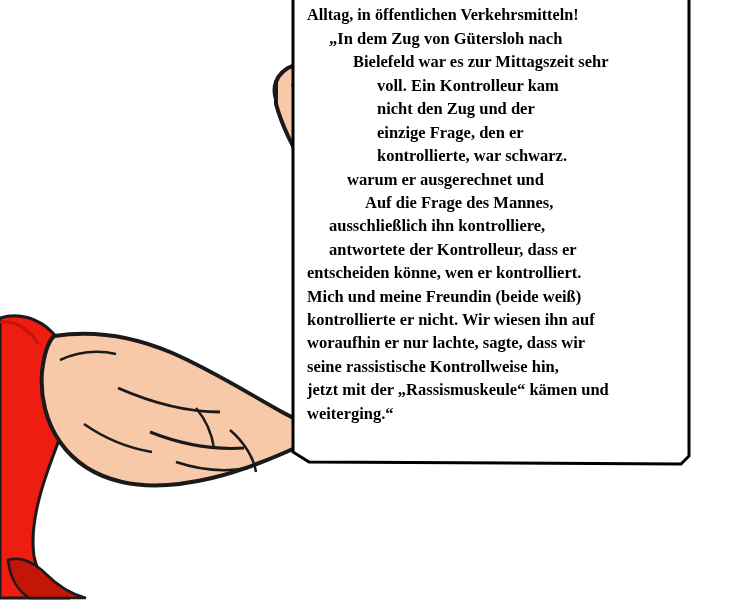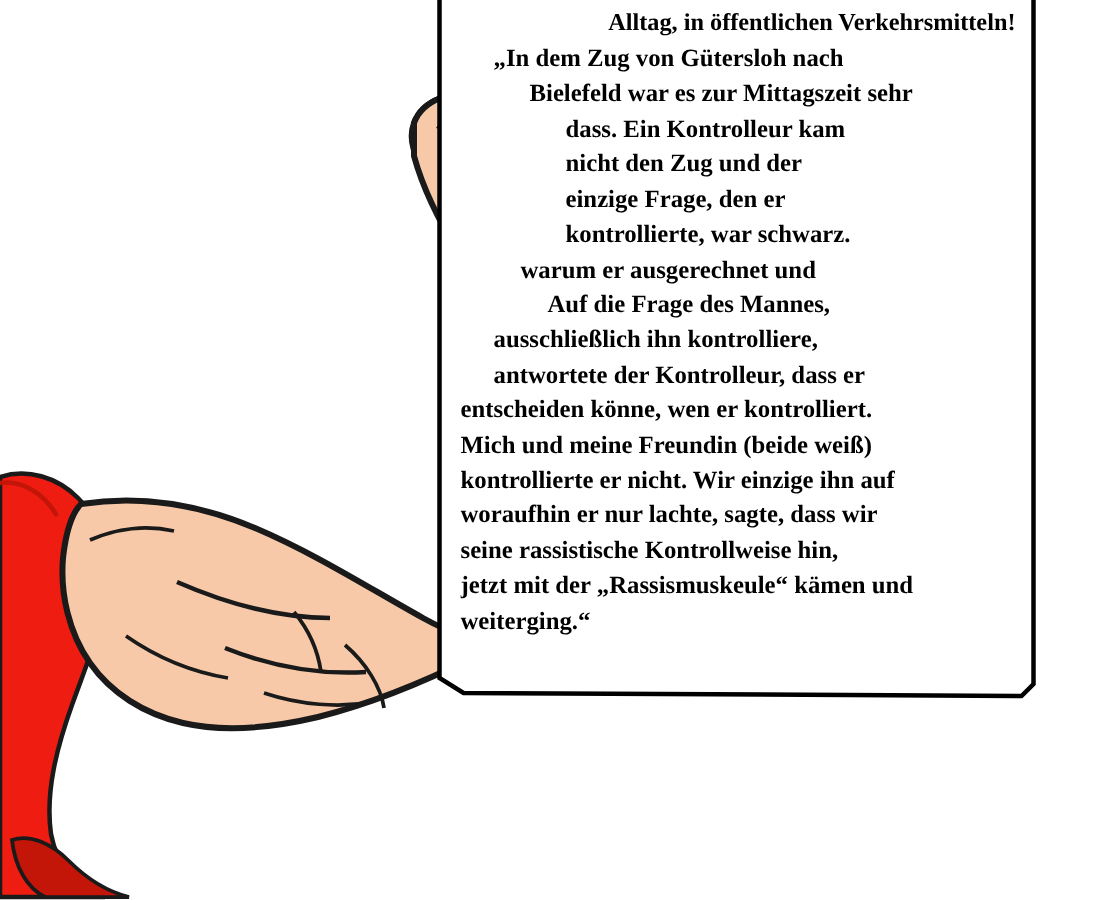--- a/index.html
+++ b/index.html
@@ -45,21 +45,21 @@
     color: #000000;
     font-family: "Liberation Serif", serif;
     font-weight: bold;
     font-size: 16.5px;
     line-height: 1.42;
     text-align: center;
     overflow: hidden;
   }
   #note-text .ttl {
     display: block;
-    text-align: right;
+    text-align: left;
     white-space: nowrap;
     font-size: 16.2px;
   }
   #note-text .body {
     display: block;
     margin-top: 0px;
     text-align: justify;
     text-align-last: left;
     hyphens: none;
     font-family: Liberation Serif, serif;
@@ -156,31 +156,31 @@
   <div id="note">
     <svg id="note-paper" viewBox="0 0 405 472" preserveAspectRatio="none">
       <path d="M4 -6 L400 -6 L400 456 L392 464 L20 462 L4 452 Z" fill="#ffffff" stroke="#000000" stroke-width="3"></path>
     </svg>
 
     <div id="note-text">
       <span class="ttl">Alltag, in öffentlichen Verkehrsmitteln!</span>
       <span class="body">
         <span class="para-line indent1">„In dem Zug von Gütersloh nach</span>
         <span class="para-line indent2">Bielefeld war es zur Mittagszeit sehr</span>
-        <span class="para-line indent3">dass. Ein Kontrolleur kam</span>
+        <span class="para-line indent3">voll. Ein Kontrolleur kam</span>
         <span class="para-line indent3">nicht den Zug und der</span>
         <span class="para-line indent3">einzige Frage, den er</span>
         <span class="para-line indent3">kontrollierte, war schwarz.</span>
         <span class="para-line indent5">warum er ausgerechnet und</span>
         <span class="para-line indent4">Auf die Frage des Mannes,</span>
         <span class="para-line indent1">ausschließlich ihn kontrolliere,</span>
         <span class="para-line indent1">antwortete der Kontrolleur, dass er</span>
         <span class="para-line">entscheiden könne, wen er kontrolliert.</span>
         <span class="para-line">Mich und meine Freundin (beide weiß)</span>
-        <span class="para-line">kontrollierte er nicht. Wir einzige ihn auf</span>
+        <span class="para-line">kontrollierte er nicht. Wir wiesen ihn auf</span>
         <span class="para-line">woraufhin er nur lachte, sagte, dass wir</span>
         <span class="para-line">seine rassistische Kontrollweise hin,</span>
         <span class="para-line">jetzt mit der „Rassismuskeule“ kämen und</span>
         <span class="para-line">weiterging.“</span>
       </span>
     </div>
   </div>
 
 </div>
 

